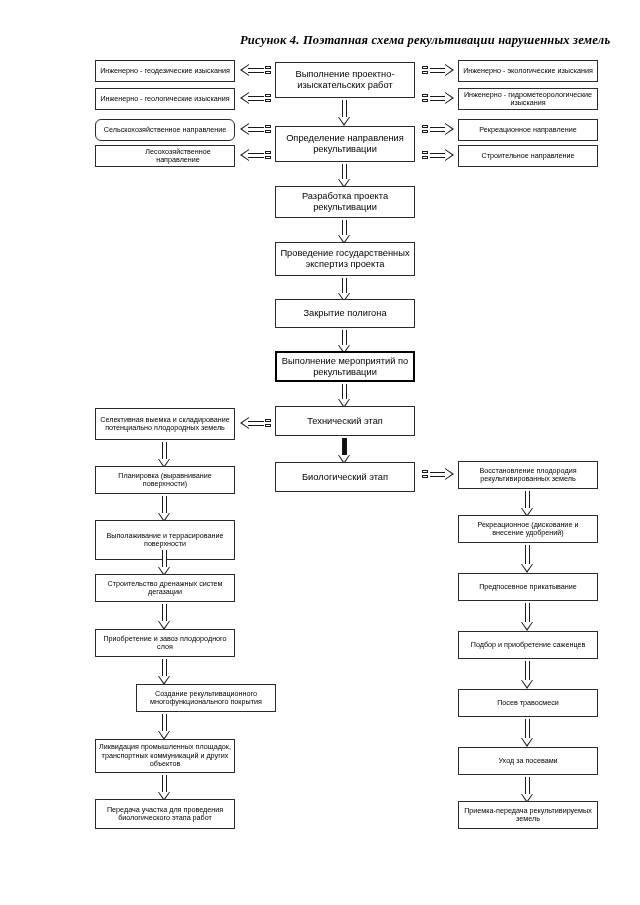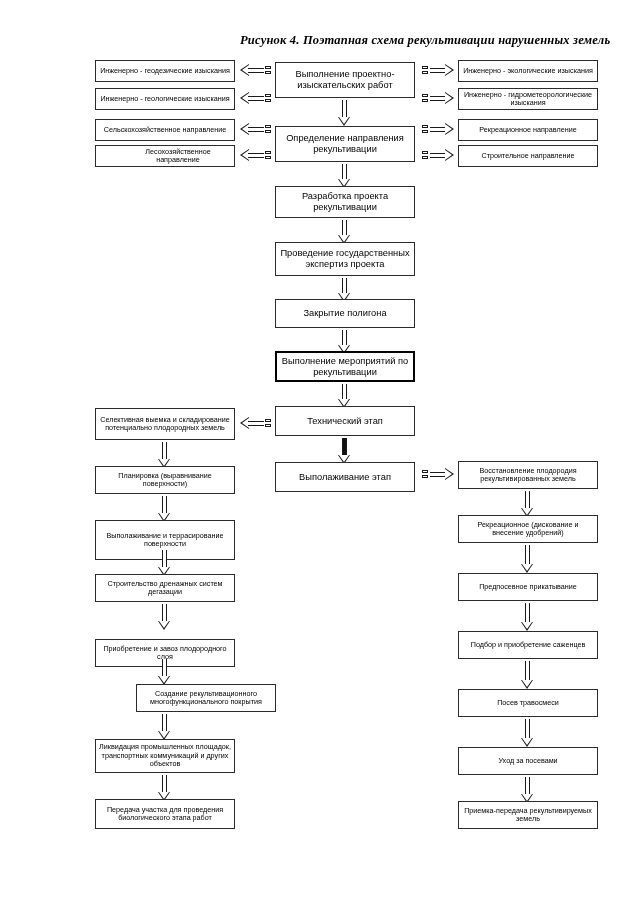--- a/index.html
+++ b/index.html
@@ -235,21 +235,21 @@
   <div class="node center" style="left:275px; top:406px; width:140px; height:30px;">
     <span>Технический этап</span>
   </div>
 
   <div class="v-arrow filled" style="left:338px; top:438px; height:26px;">
     <div class="shaft" style="height:17px;"></div>
     <div class="head" style="top:17px;"></div>
   </div>
 
   <div class="node center" style="left:275px; top:462px; width:140px; height:30px;">
-    <span>Выполаживание этап</span>
+    <span>Биологический этап</span>
   </div>
 
   <div class="node small" style="left:95px; top:60px; width:140px; height:22px;">
     <span>Инженерно - геодезические изыскания</span>
   </div>
   <div class="h-arrow left" style="left:240px; top:64px; width:24px;">
     <div class="hhead"></div>
       <div class="hshaft"></div>
   </div>
   <div class="tick-pair" style="left:265px; top:66px;">
@@ -286,21 +286,21 @@
   </div>
   <div class="h-arrow right" style="left:430px; top:92px; width:24px;">
     <div class="hshaft"></div>
       <div class="hhead"></div>
   </div>
   <div class="tick-pair" style="left:422px; top:94px;">
       <i></i>
       <i></i>
     </div>
 
-  <div class="node small" style="left:95px; top:119px; width:140px; height:22px;">
+  <div class="node small" style="left:95px; top:119px; width:140px; height:22px;border-radius:6px;">
     <span>Сельскохозяйственное направление</span>
   </div>
   <div class="h-arrow left" style="left:240px; top:123px; width:24px;">
     <div class="hhead"></div>
       <div class="hshaft"></div>
   </div>
   <div class="tick-pair" style="left:265px; top:125px;">
       <i></i>
       <i></i>
     </div>
@@ -378,21 +378,21 @@
 
   <div class="node small" style="left:95px; top:574px; width:140px; height:28px;">
     <span>Строительство дренажных систем дегазации</span>
   </div>
 
   <div class="v-arrow" style="left:158px; top:604px; height:26px;">
     <div class="shaft" style="height:17px;"></div>
     <div class="head" style="top:17px;"></div>
   </div>
 
-  <div class="node small" style="left:95px; top:629px; width:140px; height:28px;margin-top:10px;">
+  <div class="node small" style="left:95px; top:629px; width:140px; height:28px;">
     <span>Приобретение и завоз плодородного слоя</span>
   </div>
 
   <div class="v-arrow" style="left:158px; top:659px; height:26px;">
     <div class="shaft" style="height:17px;"></div>
     <div class="head" style="top:17px;"></div>
   </div>
 
   <div class="node small" style="left:95px; top:684px; width:140px; height:28px;margin-left:41px;">
     <span>Создание рекультивационного многофункционального покрытия</span>

